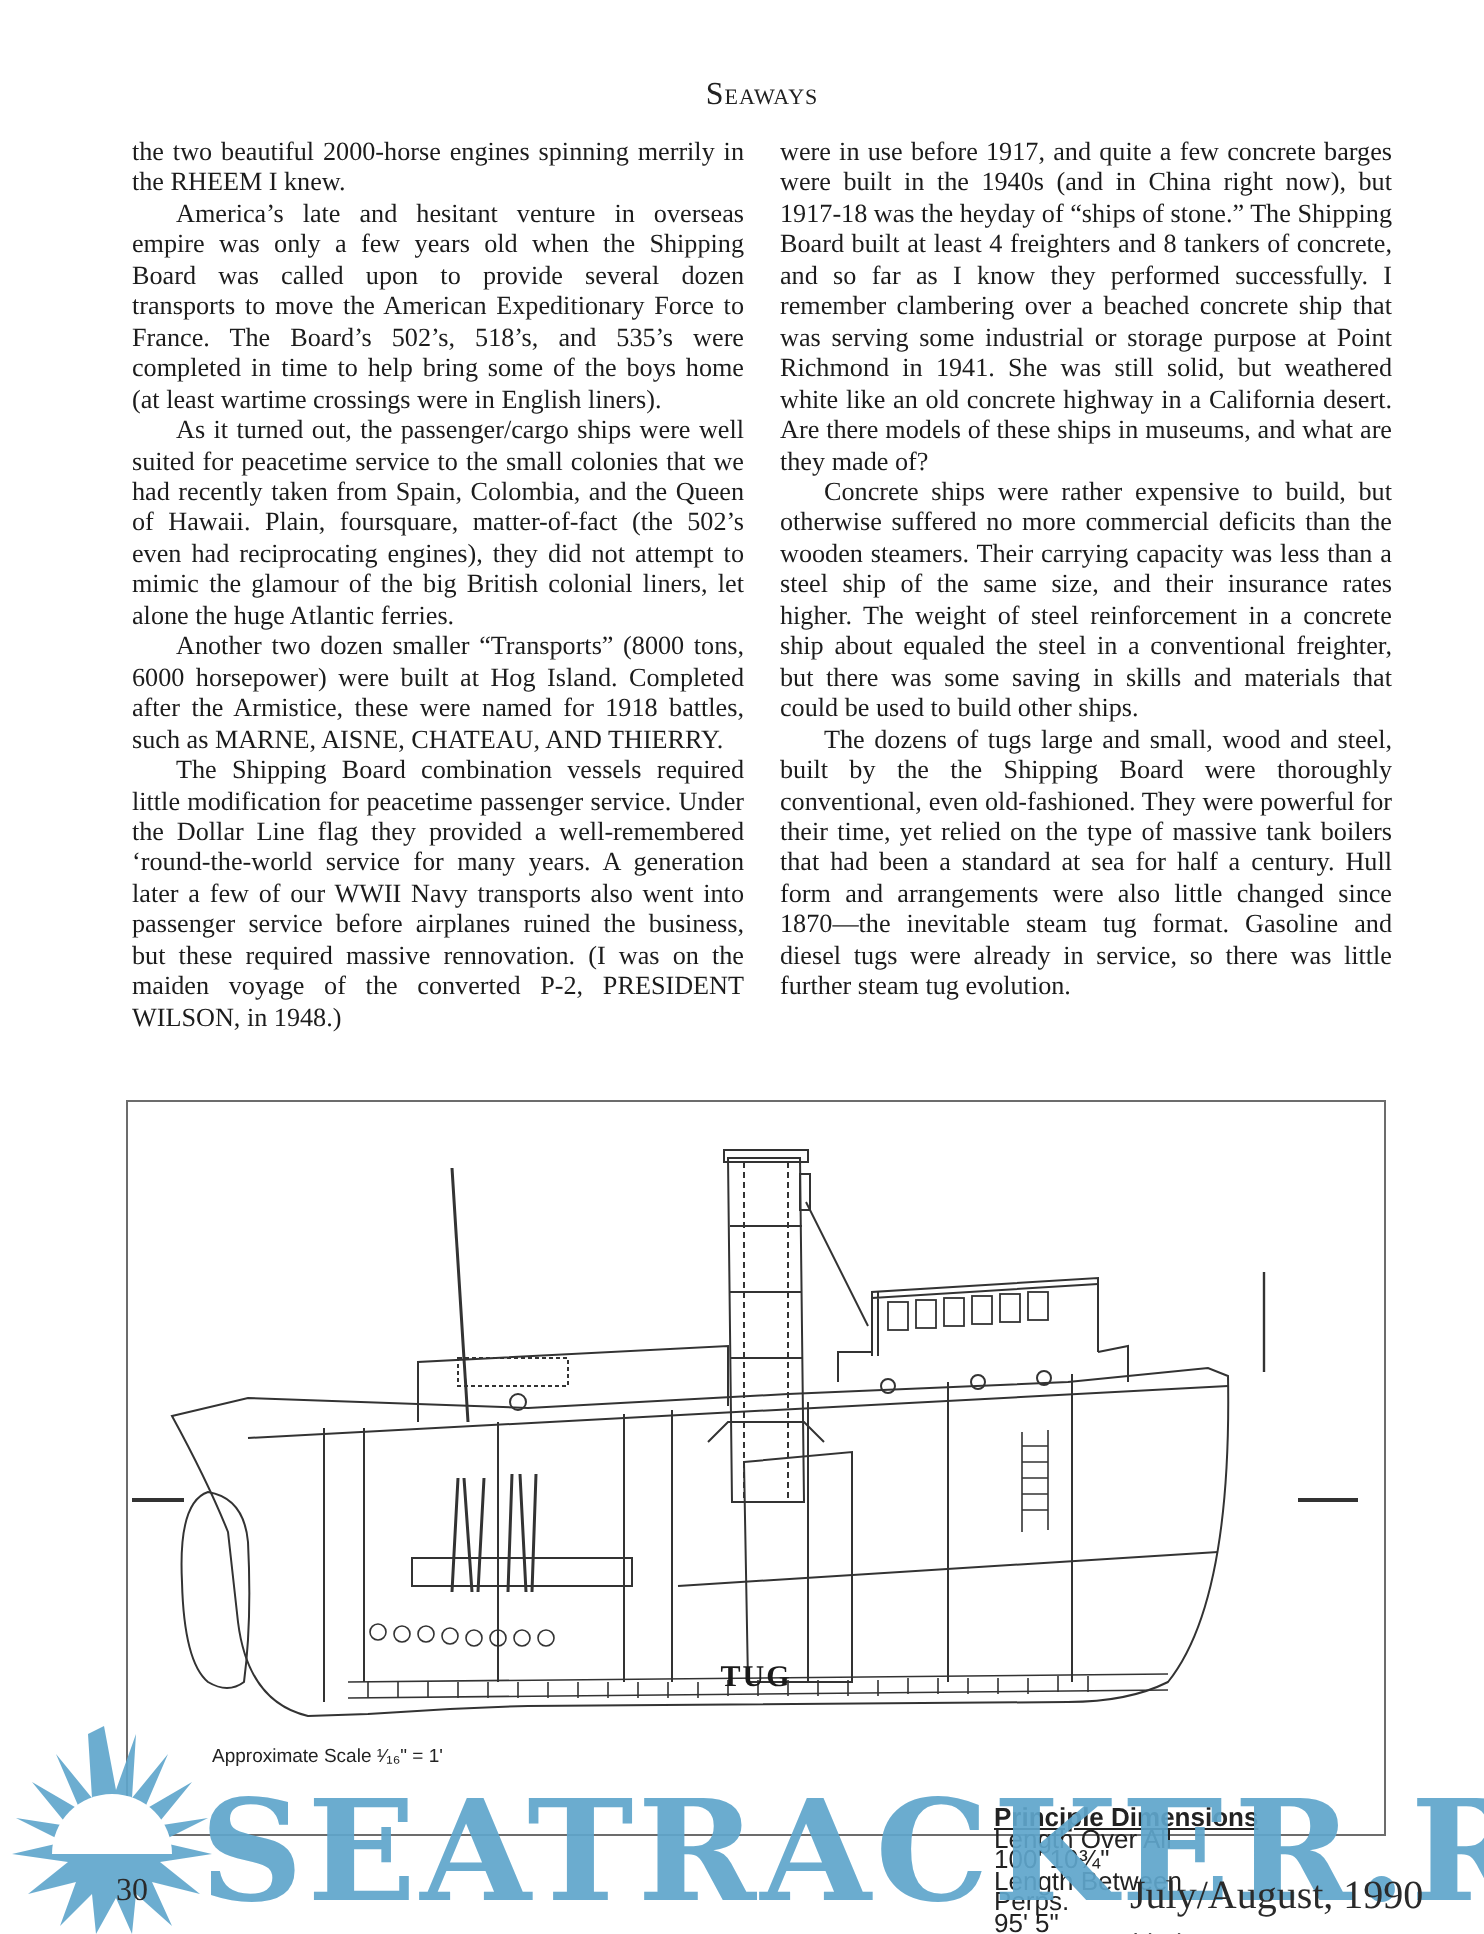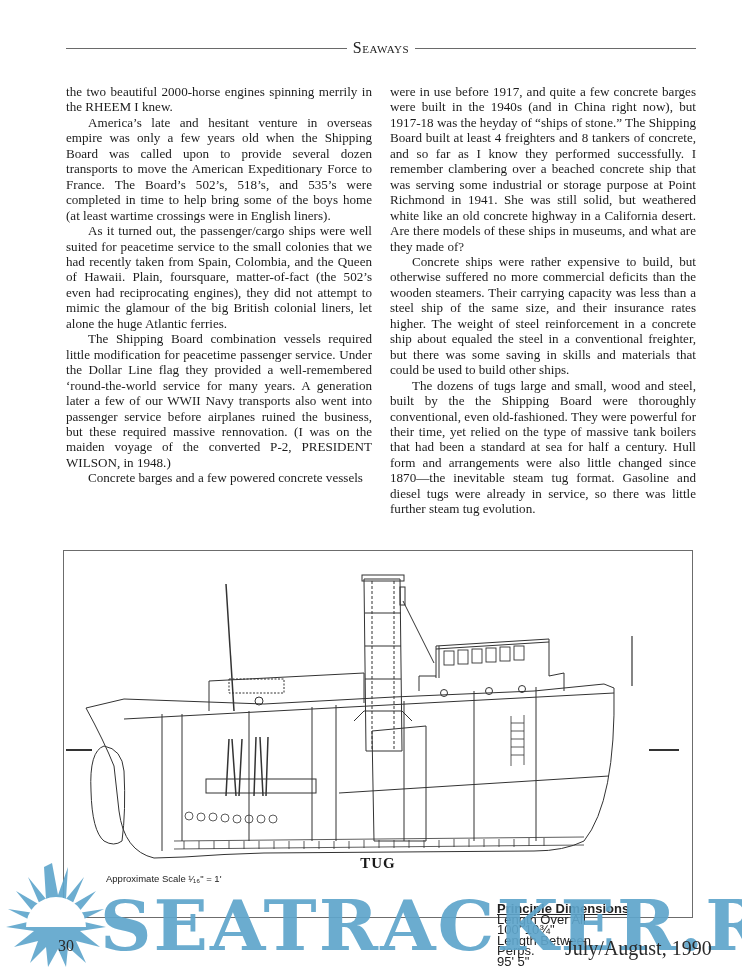--- a/index.html
+++ b/index.html
@@ -3,45 +3,44 @@
 <meta charset="utf-8">
 <style>
   html, body { margin: 0; padding: 0; }
   body {
     width: 742px; height: 967px; position: relative; overflow: hidden;
     background: #ffffff; color: #1a1a1a;
     font-family: "Liberation Serif", "DejaVu Serif", serif;
   }
   .header {
     position: absolute; left: 66px; top: 38px; width: 630px; height: 20px;
-    display: flex; align-items: center;
+    display: flex; align-items: center; flex-direction: column;
   }
   .header .rule { flex: 1; height: 1px; background: #6a6a6a; }
   .header .title {
     padding: 0 6px; font-size: 16px; letter-spacing: 0.5px;
     font-variant: small-caps; color: #222;
   }
   .col {
     position: absolute; top: 68px; width: 306px;
     font-size: 13.1px; line-height: 15.45px; text-align: justify;
     color: #1c1c1c;
-    margin-top: 16px;
   }
   .col.left { left: 66px; }
   .col.right { left: 390px; }
   .col p { margin: 0; text-indent: 22px; }
   .col p.noindent { text-indent: 0; }
 
   .figure {
     position: absolute; left: 63px; top: 550px; width: 630px; height: 368px;
     border: 1px solid #6c6c6c; box-sizing: border-box; background: #fff;
   }
   .figure svg { position: absolute; left: 0; top: 0; }
   .fig-caption {
-    position: absolute; left: 0; width: 100%; top: 304px; text-align: center;
+    position: absolute; left: 0; width: 100%; top: 280px; text-align: center;
     font-family: "Liberation Serif", serif; font-weight: bold; font-size: 15px; letter-spacing: 1px;
   }
   .scale-label {
     position: absolute; left: 42px; top: 322px;
     font-family: "Liberation Sans", sans-serif; font-size: 9.5px; color: #222;
   }
   .dims {
     position: absolute; left: 433px; top: 305px; width: 195px;
     font-family: "Liberation Sans", sans-serif; font-size: 13px; line-height: 10.5px; color: #222; margin-top: 48px;
   }
@@ -75,22 +74,22 @@
 <div class="header">
   <div class="rule"></div>
   <div class="title">Seaways</div>
   <div class="rule"></div>
 </div>
 
 <div class="col left">
   <p class="noindent">the two beautiful 2000-horse engines spinning merrily in the RHEEM I knew.</p>
   <p>America’s late and hesitant venture in overseas empire was only a few years old when the Shipping Board was called upon to provide several dozen transports to move the American Expeditionary Force to France. The Board’s 502’s, 518’s, and 535’s were completed in time to help bring some of the boys home (at least wartime crossings were in English liners).</p>
   <p>As it turned out, the passenger/cargo ships were well suited for peacetime service to the small colonies that we had recently taken from Spain, Colombia, and the Queen of Hawaii. Plain, foursquare, matter-of-fact (the 502’s even had reciprocating engines), they did not attempt to mimic the glamour of the big British colonial liners, let alone the huge Atlantic ferries.</p>
+  <p>Another two dozen smaller “Transports” (8000 tons, 6000 horsepower) were built at Hog Island. Completed after the Armistice, these were named for 1918 battles, such as MARNE, AISNE, CHATEAU, AND THIERRY.</p>
   <p>The Shipping Board combination vessels required little modification for peacetime passenger service. Under the Dollar Line flag they provided a well-remembered ‘round-the-world service for many years. A generation later a few of our WWII Navy transports also went into passenger service before airplanes ruined the business, but these required massive rennovation. (I was on the maiden voyage of the converted P-2, PRESIDENT WILSON, in 1948.)</p>
-  <p>Concrete barges and a few powered concrete vessels</p>
 </div>
 
 <div class="col right">
   <p class="noindent">were in use before 1917, and quite a few concrete barges were built in the 1940s (and in China right now), but 1917-18 was the heyday of “ships of stone.” The Shipping Board built at least 4 freighters and 8 tankers of concrete, and so far as I know they performed successfully. I remember clambering over a beached concrete ship that was serving some industrial or storage purpose at Point Richmond in 1941. She was still solid, but weathered white like an old concrete highway in a California desert. Are there models of these ships in museums, and what are they made of?</p>
   <p>Concrete ships were rather expensive to build, but otherwise suffered no more commercial deficits than the wooden steamers. Their carrying capacity was less than a steel ship of the same size, and their insurance rates higher. The weight of steel reinforcement in a concrete ship about equaled the steel in a conventional freighter, but there was some saving in skills and materials that could be used to build other ships.</p>
   <p>The dozens of tugs large and small, wood and steel, built by the the Shipping Board were thoroughly conventional, even old-fashioned. They were powerful for their time, yet relied on the type of massive tank boilers that had been a standard at sea for half a century. Hull form and arrangements were also little changed since 1870—the inevitable steam tug format. Gasoline and diesel tugs were already in service, so there was little further steam tug evolution.</p>
 </div>
 
 <div class="figure">
   <svg width="630" height="368" viewBox="0 0 630 368" fill="none" stroke="#333" stroke-width="1">

